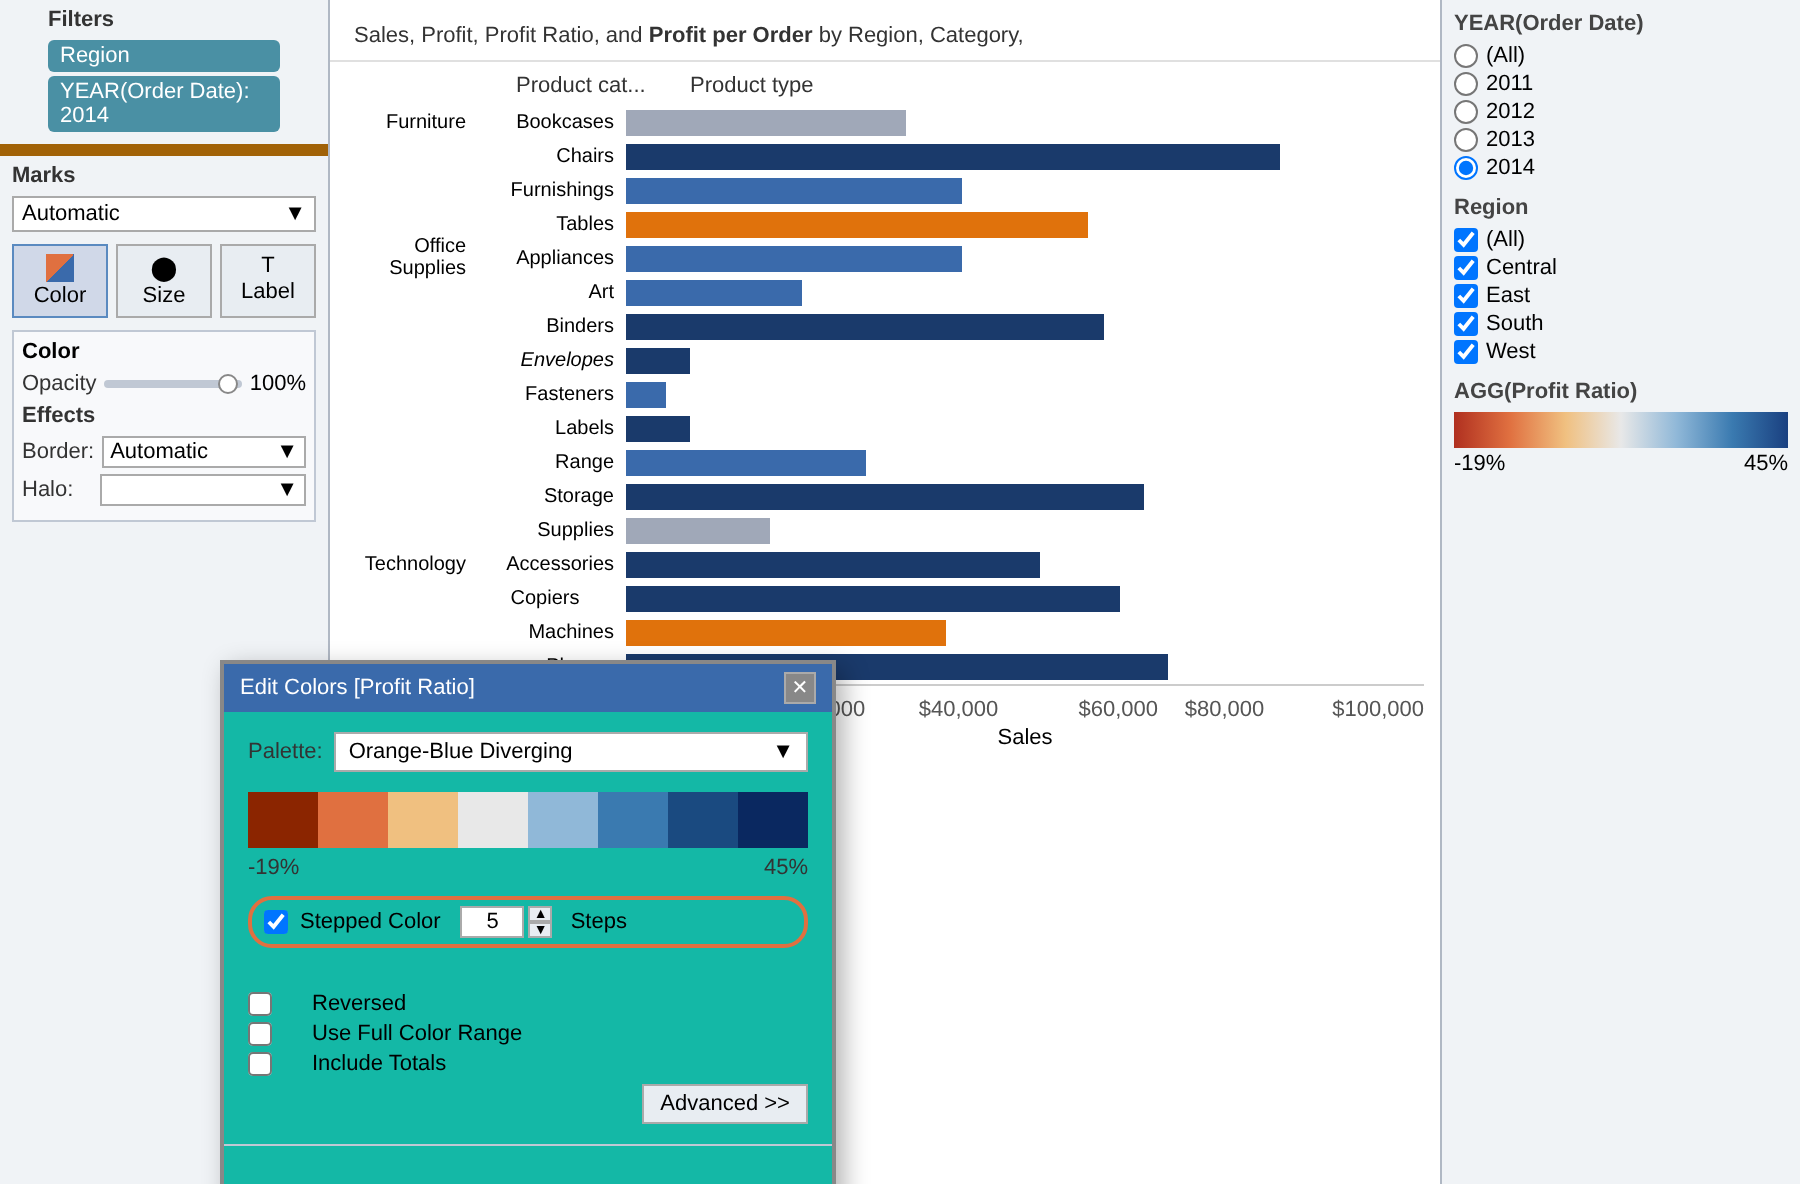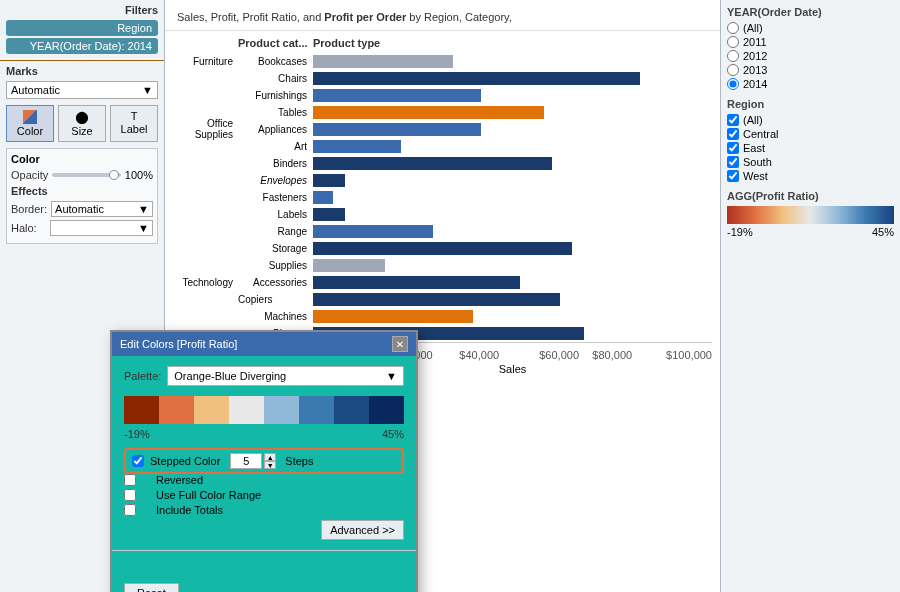--- a/index.html
+++ b/index.html
@@ -16,23 +16,22 @@
     .left-panel {
       width: 165px;
       min-width: 165px;
       background: #f0f3f6;
       border-right: 1px solid #b0b8c4;
       display: flex;
       flex-direction: column;
     }
 
     .panel-section {
-      border-bottom: 1px solid #a16207;
-      padding: 4px 6px;
-      text-align: right;
+      border-bottom: 6px solid #a16207;
+      padding: 4px 24px;
     }
 
     .section-title {
       font-weight: bold;
       color: #333;
       margin-bottom: 4px;
       font-size: 11px;
     }
 
     .filter-pill {
@@ -310,24 +309,24 @@
       justify-content: space-between;
       font-size: 10px;
       color: #333;
       margin-bottom: 8px;
     }
 
     .stepped-row {
       display: flex;
       align-items: center;
       gap: 6px;
-      margin-bottom: 0;
+      margin-bottom: 22px;
       border: 2px solid #e07040;
       padding: 3px 6px;
-      border-radius: 2px;
+      border-radius: 12px;
     }
 
     .steps-input {
       width: 32px;
       background: white;
       border: 1px solid #aaa;
       padding: 1px 2px;
       text-align: center;
       font-size: 11px;
     }
@@ -471,22 +470,22 @@
 
   <div class="chart-area">
     <div class="chart-title">
       <span>Sales, Profit, Profit Ratio, and </span><b>Profit per Order</b><span> by Region, Category,</span>
     </div>
 
     <div class="chart-body">
 
       <div style="display:flex; margin-bottom:4px; padding-left:0;">
         <div style="width:65px;"></div>
-        <div style="width:75px; font-weight:bold; color:#333; font-size:11px;">Product cat...</div>
-        <div style="font-weight:bold; color:#333; font-size:11px;">Product type</div>
+        <div style="width:87px; font-weight:normal; color:#333; font-size:11px;margin-left:20px;">Product cat...</div>
+        <div style="font-weight:normal; color:#333; font-size:11px;">Product type</div>
       </div>
 
       <div>
         <div class="row-item">
           <div style="width:65px; text-align:right; padding-right:5px; font-size:10px; flex-shrink:0;">Furniture</div>
           <div style="width:75px; text-align:right; padding-right:6px; font-size:10px; flex-shrink:0;">Bookcases</div>
           <div class="bar-track">
             <div style="width:35%; height:100%; background:#a0a8b8;"></div>
           </div>
         </div>
@@ -582,21 +581,21 @@
       <div>
         <div class="row-item">
           <div style="width:65px; text-align:right; padding-right:5px; font-size:10px; flex-shrink:0;">Technology</div>
           <div style="width:75px; text-align:right; padding-right:6px; font-size:10px; flex-shrink:0;">Accessories</div>
           <div class="bar-track">
             <div style="width:52%; height:100%; background:#1a3a6b;"></div>
           </div>
         </div>
         <div class="row-item">
           <div style="width:65px; flex-shrink:0;"></div>
-          <div style="width:75px; text-align:left; padding-right:6px; font-size:10px; flex-shrink:0;">Copiers</div>
+          <div style="width:75px; text-align:center; padding-right:6px; font-size:10px; flex-shrink:0;">Copiers</div>
           <div class="bar-track">
             <div style="width:62%; height:100%; background:#1a3a6b;"></div>
           </div>
         </div>
         <div class="row-item">
           <div style="width:65px; flex-shrink:0;"></div>
           <div style="width:75px; text-align:right; padding-right:6px; font-size:10px; flex-shrink:0;">Machines</div>
           <div class="bar-track">
             <div style="width:40%; height:100%; background:#e0720c;"></div>
           </div>

